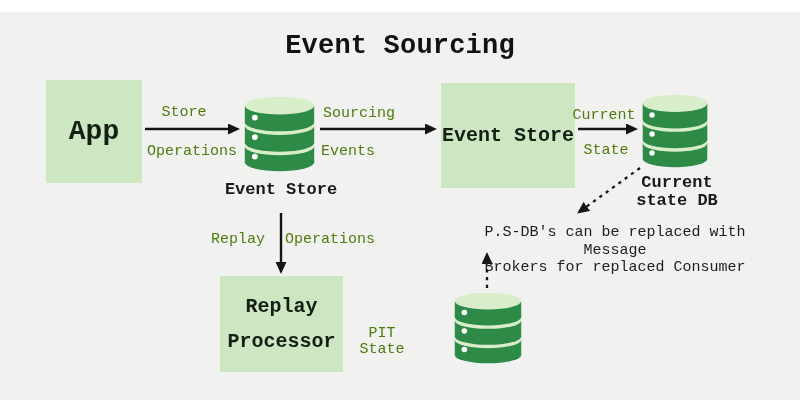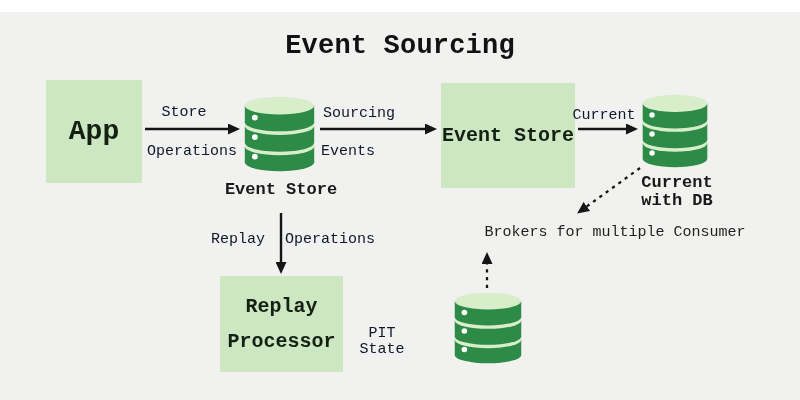--- a/index.html
+++ b/index.html
@@ -17,21 +17,21 @@
   .gbox{
     position:absolute;background:var(--node,#cde7c2);
     display:flex;flex-direction:column;align-items:center;justify-content:center;
     font-weight:700;color:#132013;text-align:center;
   }
   .gbox .bl{line-height:1.0;}
   .box-app{left:46px;top:68px;width:96px;height:103px;font-size:28px;}
   .box-esc{left:441px;top:71px;width:134px;height:105px;font-size:20px;row-gap:14px;}
   .box-replay{left:220px;top:264px;width:123px;height:96px;font-size:20px;row-gap:15px;}
   .lbl{
-    position:absolute;font-size:15px;color:#0f172a;text-align:center;line-height:16px;
+    position:absolute;font-size:15px;color:#4d7c0f;text-align:center;line-height:16px;
   }
   .cap{
     position:absolute;font-size:17px;font-weight:600;color:#191919;
     text-align:center;line-height:17.5px;
   }
   .note{
     position:absolute;left:460px;top:212px;width:310px;text-align:center;
     font-size:15px;line-height:17.5px;color:#1e1e1e;
   }
   .db{position:absolute;}
@@ -107,21 +107,21 @@
       <ellipse class="dk" cx="40" cy="31" rx="38" ry="10"></ellipse>
       <rect class="dk" x="2" y="12" width="76" height="19"></rect>
       <ellipse class="lt" cx="40" cy="12" rx="38" ry="10"></ellipse>
       <circle class="dot" cx="13" cy="25.5" r="3.2"></circle>
       <circle class="dot" cx="13" cy="47.5" r="3.2"></circle>
       <circle class="dot" cx="13" cy="69.5" r="3.2"></circle>
     </svg>
   </div>
   <div class="cap" style="left:627px;top:162px;width:100px;">
     <div>Current</div>
-    <div>with DB</div>
+    <div>state DB</div>
   </div>
 
   <div class="db" style="left:453px;top:279px;width:70px;height:74px;">
     <svg viewBox="0 0 80 88" preserveAspectRatio="none" aria-hidden="true">
       <rect class="dk" x="2" y="58" width="76" height="18"></rect>
       <ellipse class="dk" cx="40" cy="76" rx="38" ry="10"></ellipse>
       <ellipse class="lt" cx="40" cy="58" rx="38" ry="10"></ellipse>
       <ellipse class="dk" cx="40" cy="54" rx="38" ry="10"></ellipse>
       <rect class="dk" x="2" y="35" width="76" height="19"></rect>
       <ellipse class="lt" cx="40" cy="35" rx="38" ry="10"></ellipse>
@@ -134,23 +134,25 @@
     </svg>
   </div>
 
   <div class="lbl" style="left:144px;top:93px;width:80px;">Store</div>
   <div class="lbl" style="left:142px;top:132px;width:100px;">Operations</div>
 
   <div class="lbl" style="left:319px;top:94px;width:80px;">Sourcing</div>
   <div class="lbl" style="left:308px;top:132px;width:80px;">Events</div>
 
   <div class="lbl" style="left:564px;top:96px;width:80px;">Current</div>
+  <div class="lbl" style="left:566px;top:131px;width:80px;">State</div>
 
   <div class="lbl" style="left:198px;top:220px;width:80px;">Replay</div>
   <div class="lbl" style="left:280px;top:220px;width:100px;">Operations</div>
 
   <div class="lbl" style="left:342px;top:314px;width:80px;">PIT State</div>
 
   <div class="note">
-    <div>Brokers for multiple Consumer</div>
+    <div>P.S-DB's can be replaced with Message</div>
+    <div>Brokers for replaced Consumer</div>
   </div>
 
 </div>
 
 </body></html>

